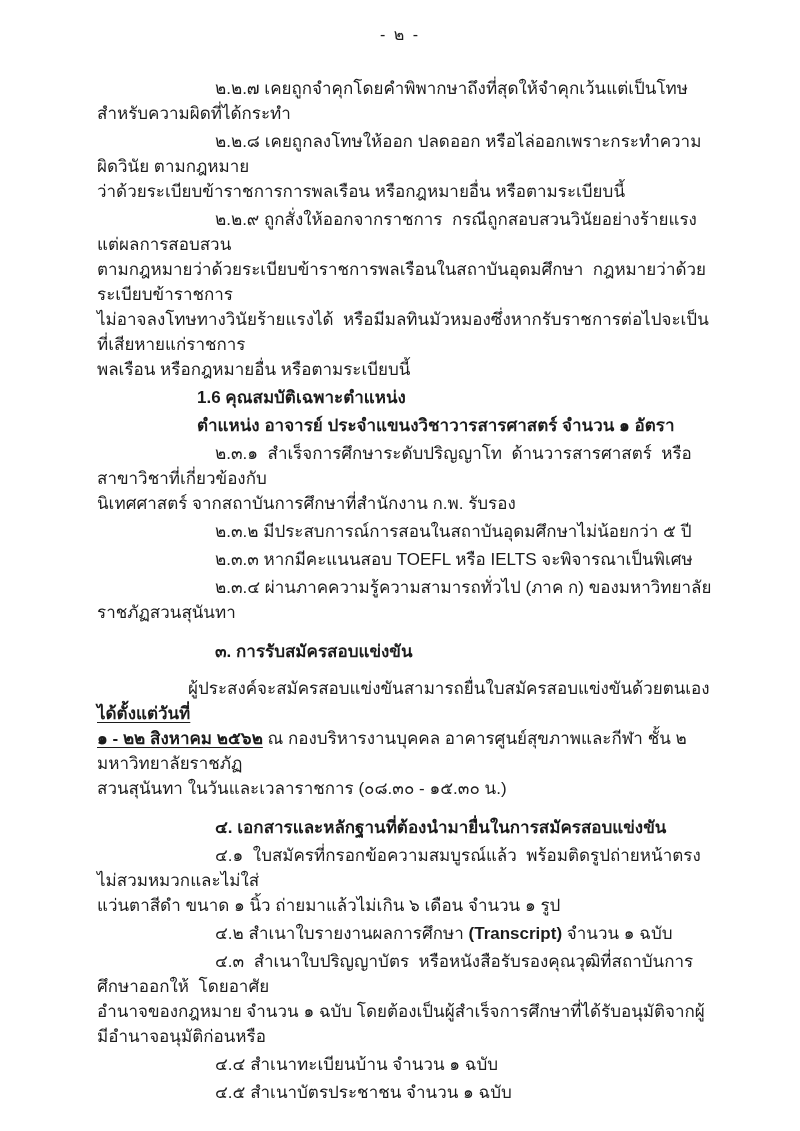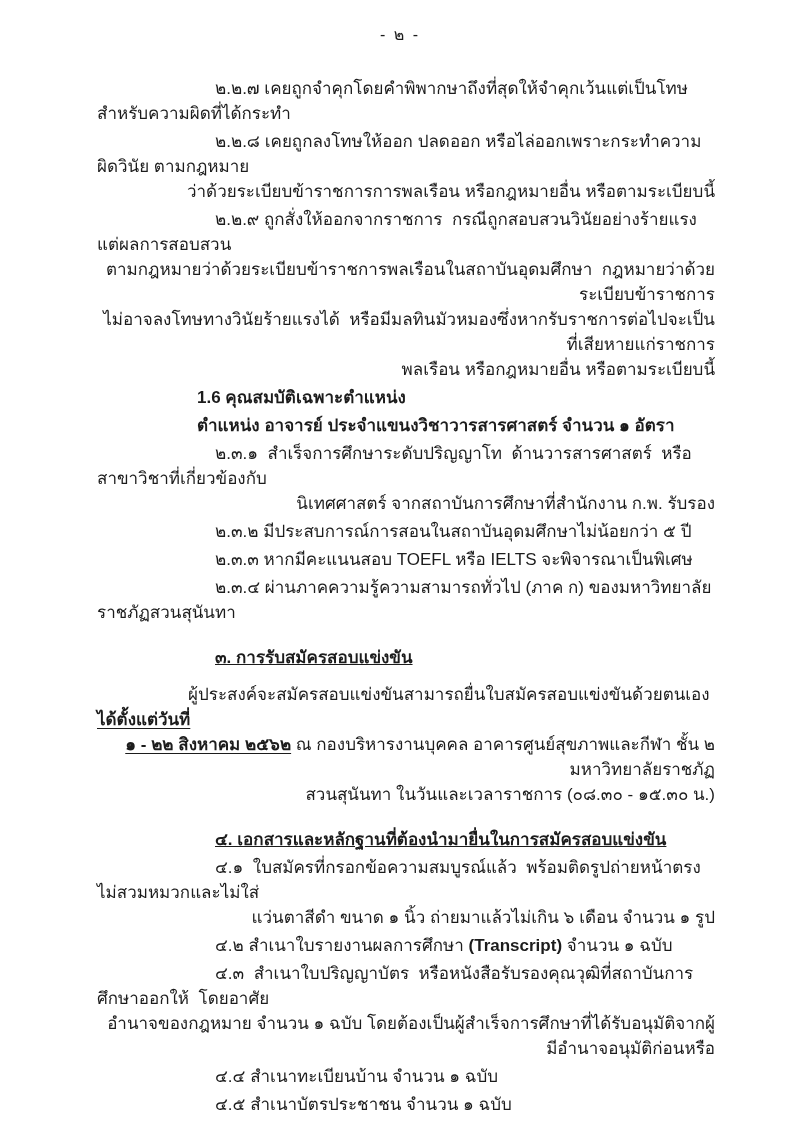--- a/index.html
+++ b/index.html
@@ -28,24 +28,24 @@
     padding: 26px 85px 0 97px;
     width: 618px;
   }
   .line {
     margin: 0;
     line-height: 25px;
     white-space: pre-wrap;
     text-align: left;
   }
   .line.item    { text-indent: 118px; margin-top: 3px; }
-  .line.heading { text-indent: 118px; margin-top: 20px; font-weight: 700; text-decoration: underline; }
+  .line.heading { text-indent: 118px; margin-top: 14px; font-weight: 700; }
   .line.heading2{ text-indent: 100px; margin-top: 3px; font-weight: 700; }
   .line.para    { text-indent: 91px;  margin-top: 12px; }
-  .line.cont    { text-indent: 0; text-align: right; }
+  .line.cont    { text-indent: 0; }
   .b { font-weight: 700; }
   .u { text-decoration: underline; text-underline-offset: 3px; text-decoration-thickness: 1px; }
 </style>
 </head>
 <body>
 
 <div class="page">
   <div class="page-header">
     <span>- ๒ -</span>
   </div>

